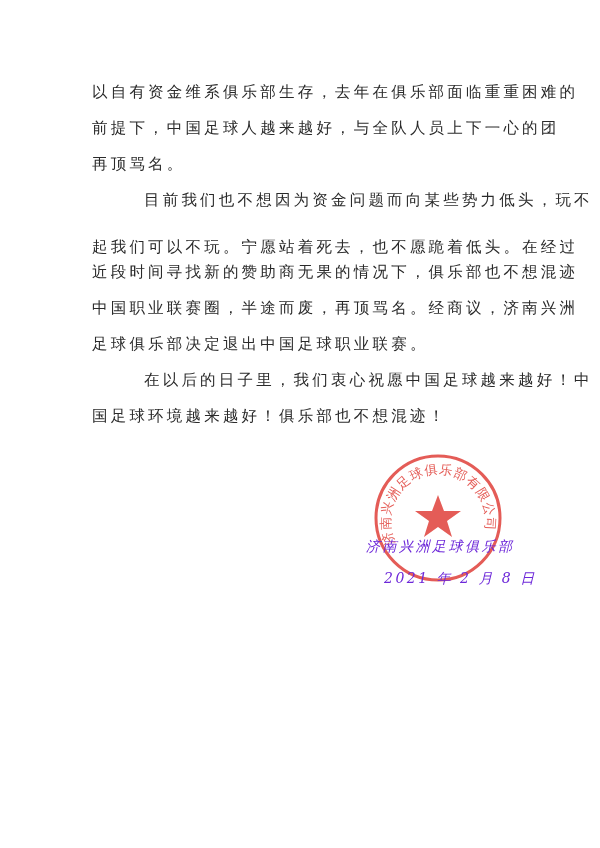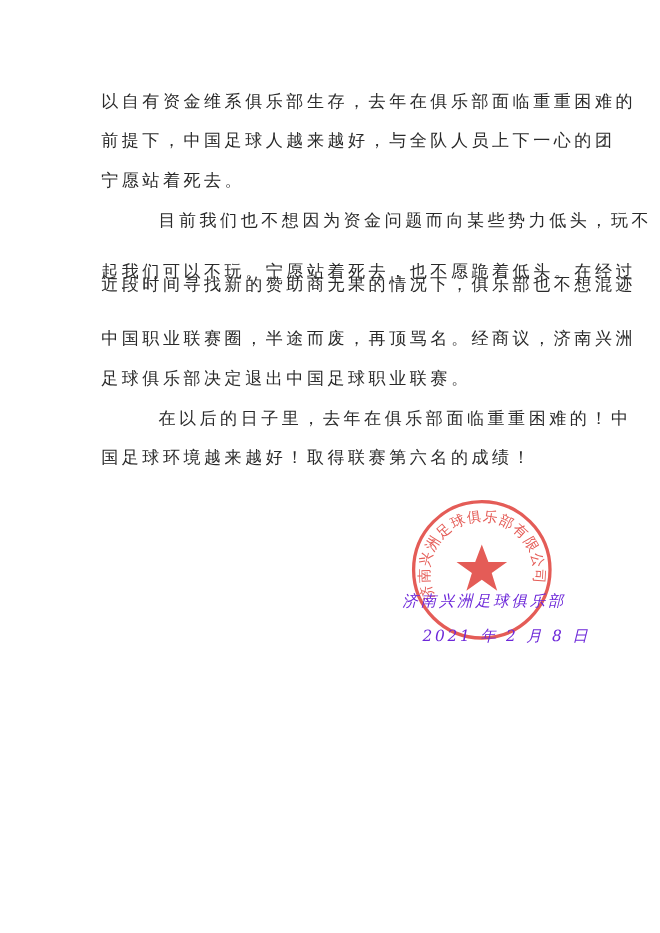--- a/index.html
+++ b/index.html
@@ -10,31 +10,31 @@
     .indent { left: 124px; margin-left: 20px; }
     .sig { position: absolute; font-size: 14px; letter-spacing: 2.5px; white-space: nowrap; color: #6d28d9; font-style: italic; }
     .stamp { position: absolute; left: 373px; top: 453px; width: 130px; height: 130px; opacity: 0.85; }
   </style>
 </head>
 <body>
 
 <div class="page">
   <div class="line" style="top:82px">以自有资金维系俱乐部生存，去年在俱乐部面临重重困难的</div>
   <div class="line" style="top:118px">前提下，中国足球人越来越好，与全队人员上下一心的团</div>
-  <div class="line" style="top:154px">宁愿站着死去。</div>
+  <div class="line" style="top:154px">再顶骂名。</div>
 
   <div class="line indent" style="top:190px">目前我们也不想因为资金问题而向某些势力低头，玩不</div>
   <div class="line" style="top:237px">起我们可以不玩。宁愿站着死去，也不愿跪着低头。在经过</div>
-  <div class="line" style="top:249px">近段时间寻找新的赞助商无果的情况下，俱乐部也不想混迹</div>
+  <div class="line" style="top:262px">近段时间寻找新的赞助商无果的情况下，俱乐部也不想混迹</div>
   <div class="line" style="top:298px">中国职业联赛圈，半途而废，再顶骂名。经商议，济南兴洲</div>
 
   <div class="line" style="top:334px">足球俱乐部决定退出中国足球职业联赛。</div>
 
-  <div class="line indent" style="top:370px">在以后的日子里，去年在俱乐部面临重重困难的！中</div>
-  <div class="line" style="top:406px">国足球环境越来越好！取得联赛第六名的成绩！</div>
+  <div class="line indent" style="top:370px">在以后的日子里，我们衷心祝愿中国足球越来越好！中</div>
+  <div class="line" style="top:406px">国足球环境越来越好！俱乐部也不想混迹！</div>
 
   <svg class="stamp" viewBox="0 0 130 130">
     <defs>
       <path id="arc" d="M 22 90 A 48 48 0 1 1 108 90" fill="none"></path>
     </defs>
     <circle cx="65" cy="65" r="62" fill="none" stroke="#e0403a" stroke-width="3"></circle>
     <text font-size="13" fill="#e0403a" font-family="DejaVu Serif, serif" letter-spacing="1">
       <textPath href="#arc" startOffset="0">济南兴洲足球俱乐部有限公司</textPath>
     </text>
     <polygon points="65,42 71,58 88,58 74,68 79,84 65,74 51,84 56,68 42,58 59,58" fill="#e0403a"></polygon>

